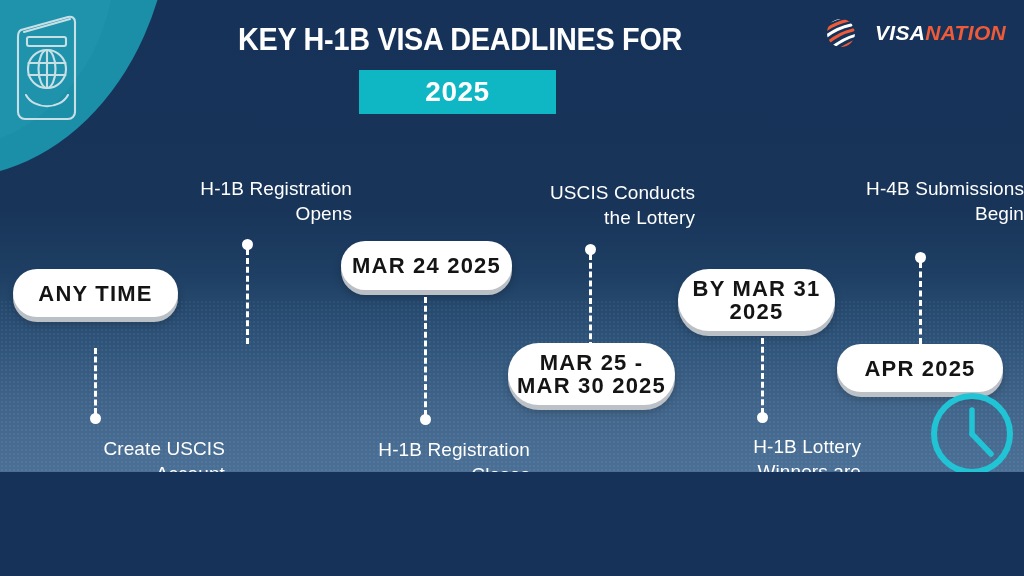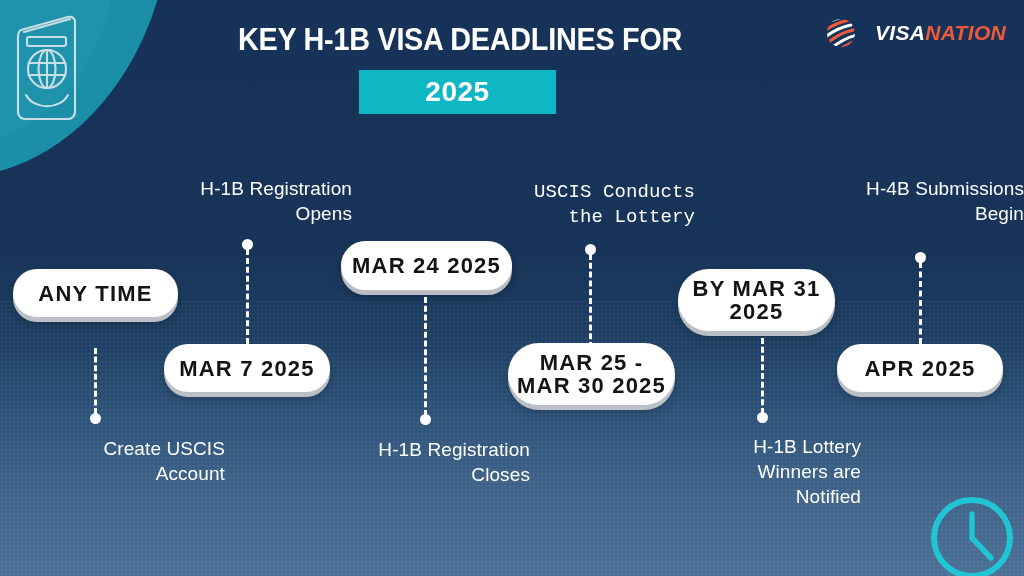--- a/index.html
+++ b/index.html
@@ -4,21 +4,21 @@
 <style>
   * { margin:0; padding:0; box-sizing:border-box; }
   html,body { width:1024px; height:576px; }
   body {
     font-family:"Liberation Sans", sans-serif;
     background:#173258;
     overflow:hidden;
   }
   #canvas {
     position:relative;
-    width:1024px; height:576px;
+    width:1024px; height:472px;
     background:linear-gradient(180deg,#173258 0%, #183459 44%, #1e3f63 58%, #2e5379 72%, #41658a 86%, #4b7096 100%);
     overflow:hidden;
   }
   
   #texture {
     position:absolute; left:0; right:0; top:300px; bottom:0;
     background-image:radial-gradient(rgba(255,255,255,0.05) 1px, transparent 1.2px);
     background-size:4px 4px;
     pointer-events:none;
   }
@@ -171,29 +171,28 @@
   <div class="pill" style="left:13px; top:269px; width:165px; height:48px;">ANY TIME</div>
   <div class="connector" style="left:94px; top:348px; height:66px;"></div>
   <div class="dot" style="left:90px; top:413px;"></div>
   <div class="caption" style="left:0px; top:436px; width:193px; white-space:pre-line;margin-left:32px;">Create USCIS
 Account</div>
 
   <div class="caption" style="left:142px; top:176px; width:210px; white-space:pre-line;">H-1B Registration
 Opens</div>
   <div class="dot" style="left:242px; top:239px;"></div>
   <div class="connector" style="left:246px; top:249px; height:95px;"></div>
-  <div class="pill" style="left:164px; top:344px; width:166px; height:48px;">MAR 7 2025</div>
 
   <div class="pill" style="left:341px; top:241px; width:171px; height:49px;">MAR 24 2025</div>
   <div class="connector" style="left:424px; top:297px; height:119px;"></div>
   <div class="dot" style="left:420px; top:414px;"></div>
   <div class="caption" style="left:318px; top:437px; width:212px; white-space:pre-line;">H-1B Registration
 Closes</div>
 
-  <div class="caption" style="left:483px; top:180px; width:212px; white-space:pre-line;font-family:Liberation Mono, monospace;">USCIS Conducts
+  <div class="caption" style="left:483px; top:180px; width:212px; white-space:pre-line;">USCIS Conducts
 the Lottery</div>
   <div class="dot" style="left:585px; top:244px;"></div>
   <div class="connector" style="left:589px; top:254px; height:94px;"></div>
   <div class="pill" style="left:508px; top:343px; width:167px; height:62px; white-space:pre-line;">MAR 25 -
 MAR 30 2025</div>
 
   <div class="pill" style="left:678px; top:269px; width:157px; height:62px; white-space:pre-line;">BY MAR 31
 2025</div>
   <div class="connector" style="left:761px; top:338px; height:76px;"></div>
   <div class="dot" style="left:757px; top:412px;"></div>

